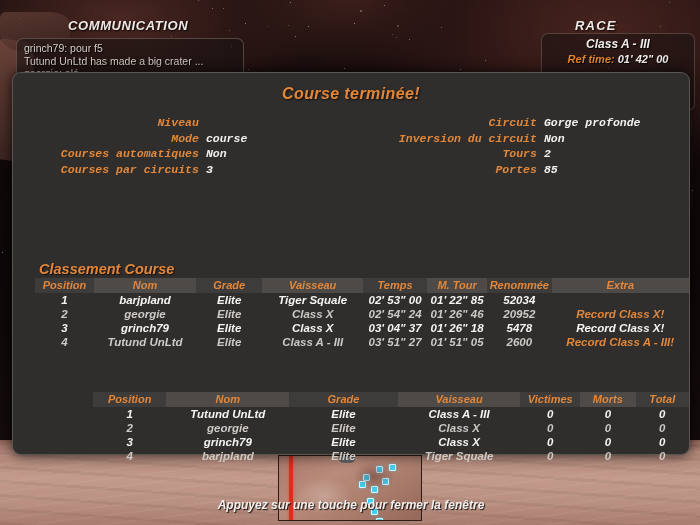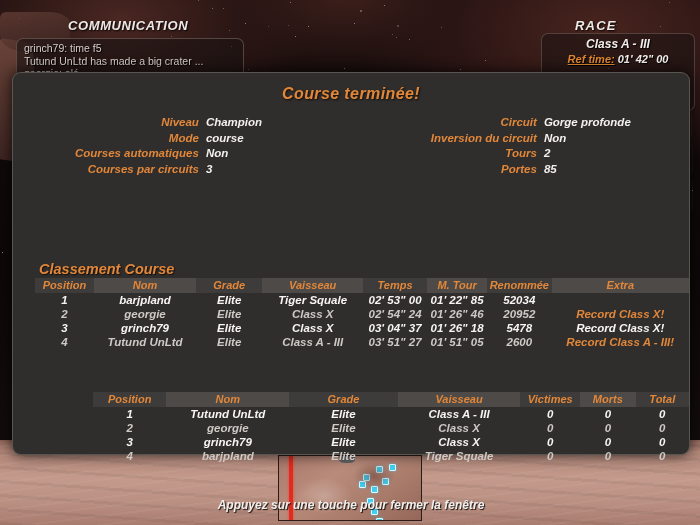--- a/index.html
+++ b/index.html
@@ -56,21 +56,21 @@
   }
   #race-box{
     position:absolute;left:541px;top:33px;width:152px;height:76px;
     background:rgba(26,19,19,.55);
     border:1px solid rgba(150,128,120,.4);
     border-radius:7px;
   }
   .race-row{font-size:11px;font-style:italic;font-weight:bold;text-align:center;
             line-height:15px;text-shadow:1px 1px 1px #000;white-space:nowrap;}
   .race-class{color:#f2ece9;padding-top:3px;font-size:12px;}
-  .race-lbl{color:#e0862f;text-decoration:underline;}
+  .race-lbl{color:#e0862f;}
   .race-val{color:#f4efec;}
   
   .ghost{position:absolute;color:#6b6460;opacity:.5;font-style:italic;font-weight:bold;
          text-shadow:none;pointer-events:none;}
   #gh-rec{left:551px;top:79px;font-size:11px;}
   #gh-yrec{left:541px;top:94px;font-size:11px;}
   #gh-lapbox{left:541px;top:112px;width:70px;height:24px;border:1px solid rgba(120,110,105,.25);border-radius:5px;}
   #gh-gatebox{left:618px;top:112px;width:72px;height:24px;border:1px solid rgba(120,110,105,.25);border-radius:5px;}
   #gh-lap{left:550px;top:117px;font-size:11px;}
   #gh-gate{left:627px;top:117px;font-size:11px;}
@@ -109,21 +109,21 @@
     border-radius:9px;
     box-shadow:0 0 14px rgba(0,0,0,.75);
   }
   #dlg-title{
     text-align:center;margin-top:12px;
     font-size:16px;font-weight:bold;font-style:italic;
     color:#e2873a;text-shadow:1px 1px 2px #120d0b;letter-spacing:.4px;
   }
   
   #info{position:absolute;left:0;top:42px;width:676px;display:flex;}
-  .info-col{width:338px;}
+  .info-col{width:338px;font-family:Liberation Mono, monospace;}
   .info-row{display:flex;line-height:15.5px;height:15.5px;}
   .info-lbl{flex:0 0 55%;text-align:right;padding-right:7px;
             color:#e2873a;font-size:11.5px;font-style:italic;font-weight:bold;
             white-space:nowrap;}
   .info-val{flex:1 1 auto;text-align:left;color:#f2efec;font-size:11.5px;
             font-style:italic;font-weight:bold;white-space:nowrap;}
   
   .sect-title{
     color:#e2873a;font-size:14.5px;font-weight:bold;font-style:italic;
     text-shadow:1px 1px 1px #16100e;
@@ -268,21 +268,21 @@
       <div class="star" style="width: 1px; height: 1px; left: 557px; top: 171px; opacity: 0.57;"></div>
       <div class="star" style="width: 1px; height: 1px; left: 441px; top: 27px; opacity: 0.5;"></div>
     </div>
   <div id="ground"></div>
   <div class="rock" style="left:-10px;top:40px;width:40px;height:120px;transform:rotate(8deg);"></div>
   <div class="rock" style="left:0px;top:12px;width:70px;height:40px;opacity:.7;"></div>
 </div>
 
 <div id="comm-title">COMMUNICATION</div>
 <div id="comm-box">
-  <div class="comm-line">grinch79: time f5</div>
+  <div class="comm-line">grinch79: pour f5</div>
   <div class="comm-line">Tutund UnLtd has made a big crater ...</div>
   <div class="comm-line">georgie: olé</div>
 </div>
 
 <div id="race-title">RACE</div>
 <div id="race-box">
   <div class="race-row race-class">Class A - III</div>
   <div class="race-row">
     <span class="race-lbl">Ref time:</span>
     <span class="race-val">01' 42" 00</span>
@@ -331,21 +331,20 @@
 </div>
 
 <div id="dialog">
 
   <div id="dlg-title">Course terminée!</div>
 
   <div id="info">
     <div class="info-col">
       <div class="info-row">
         <div class="info-lbl">Niveau</div>
-        <div class="info-val">Champion</div>
       </div>
       <div class="info-row">
         <div class="info-lbl">Mode</div>
         <div class="info-val">course</div>
       </div>
       <div class="info-row">
         <div class="info-lbl">Courses automatiques</div>
         <div class="info-val">Non</div>
       </div>
       <div class="info-row">

